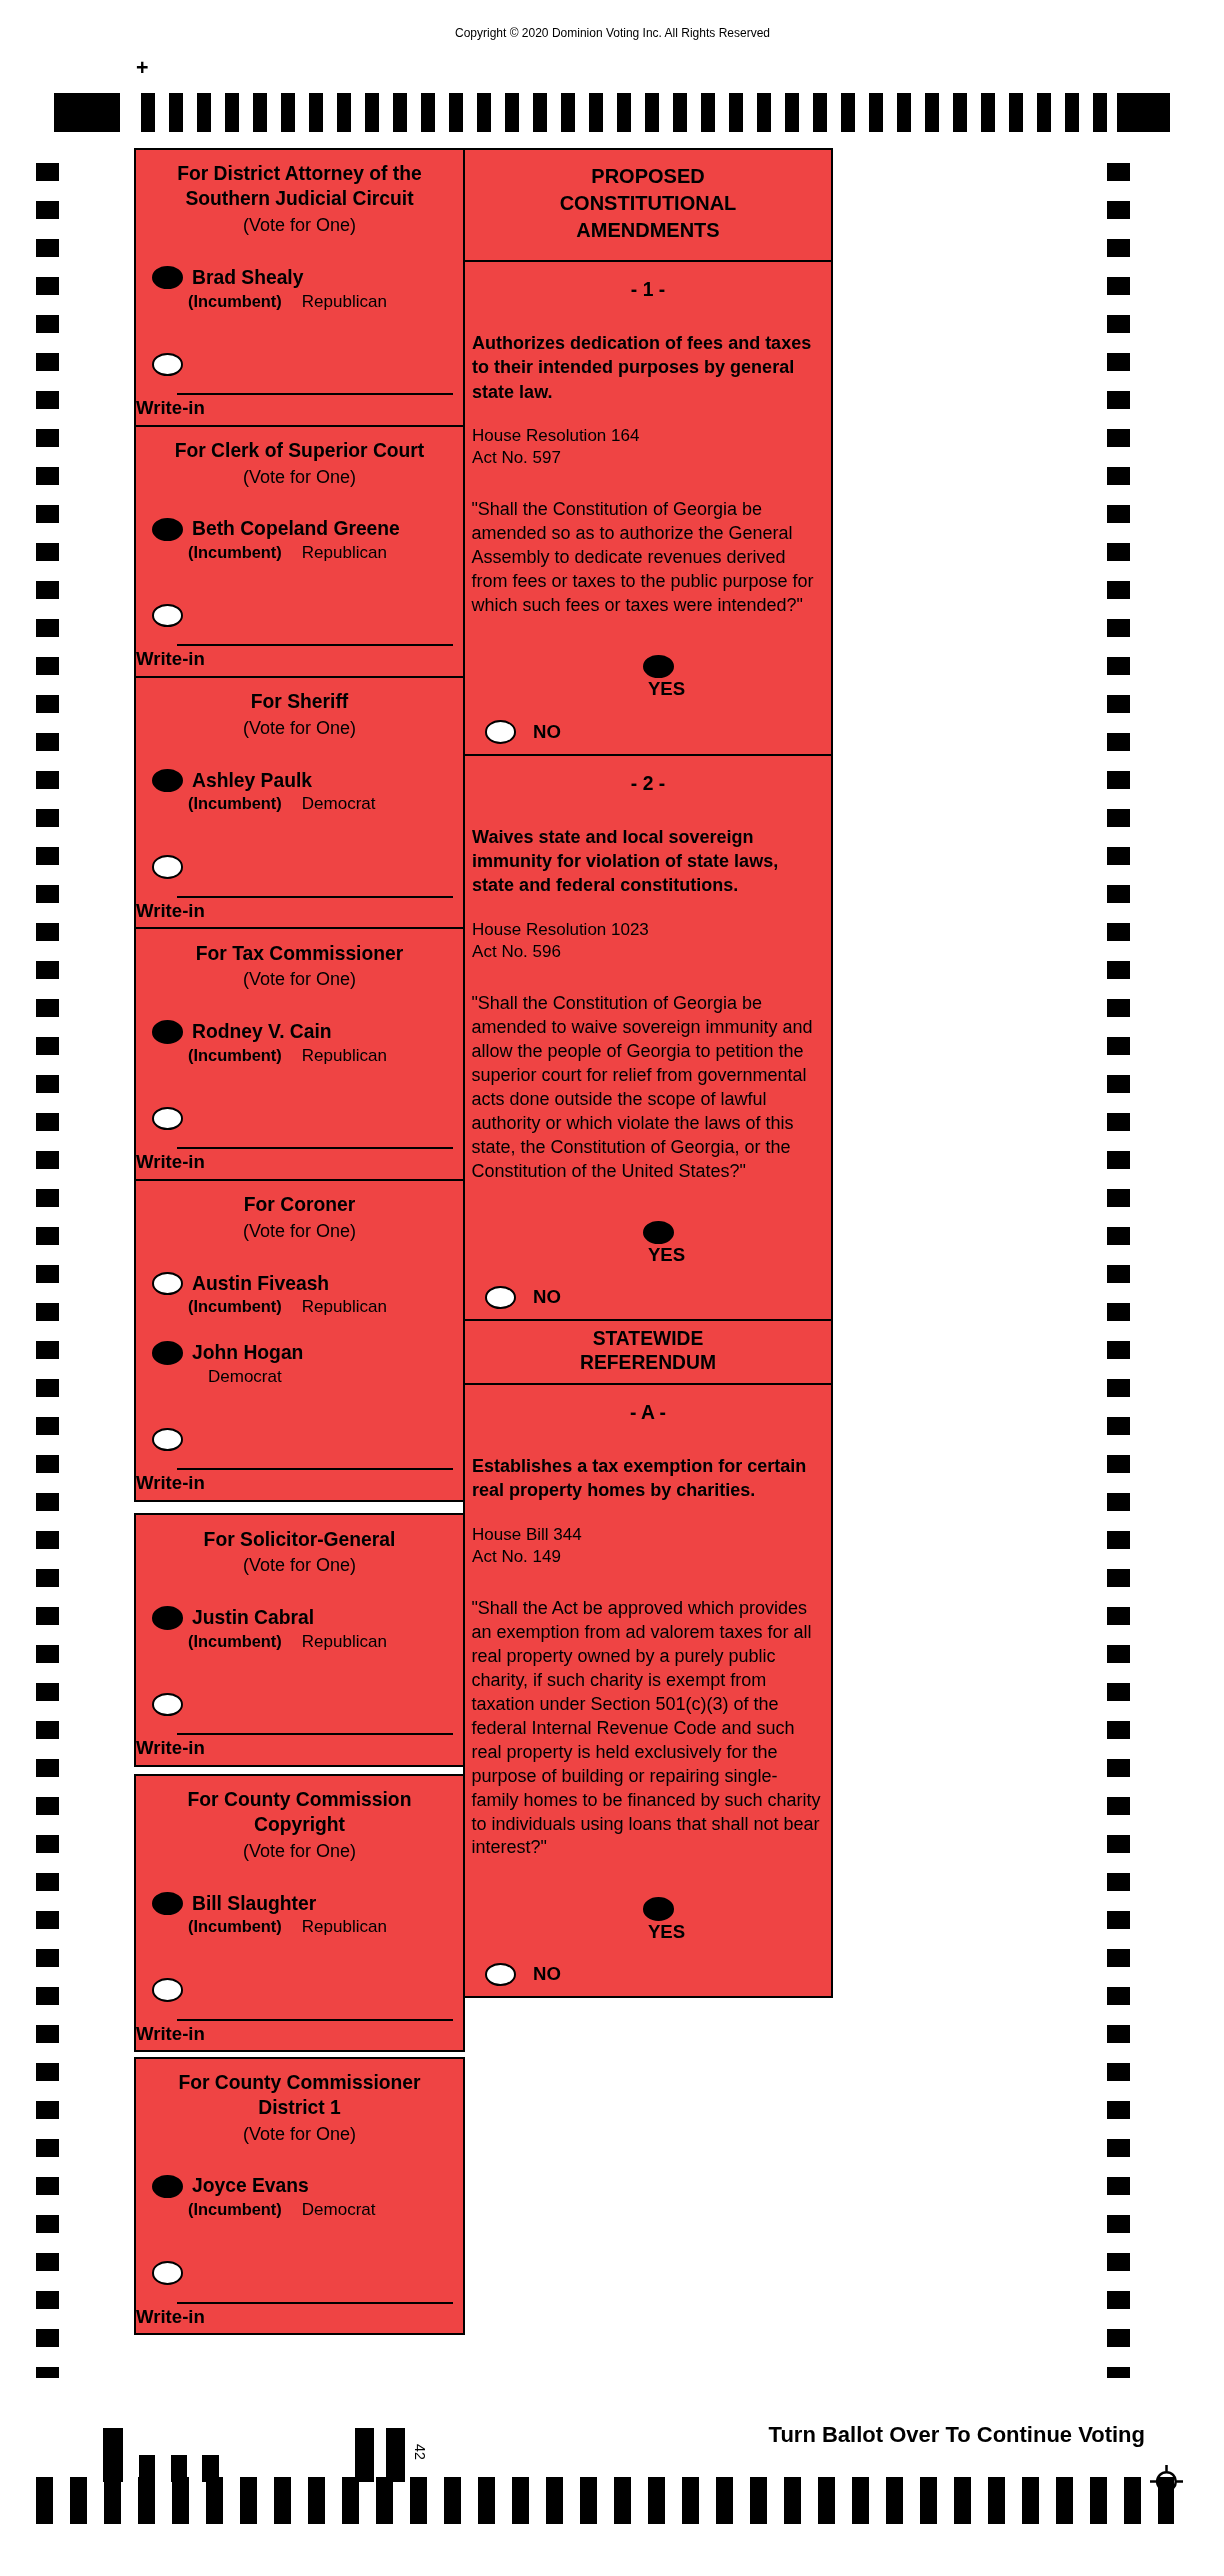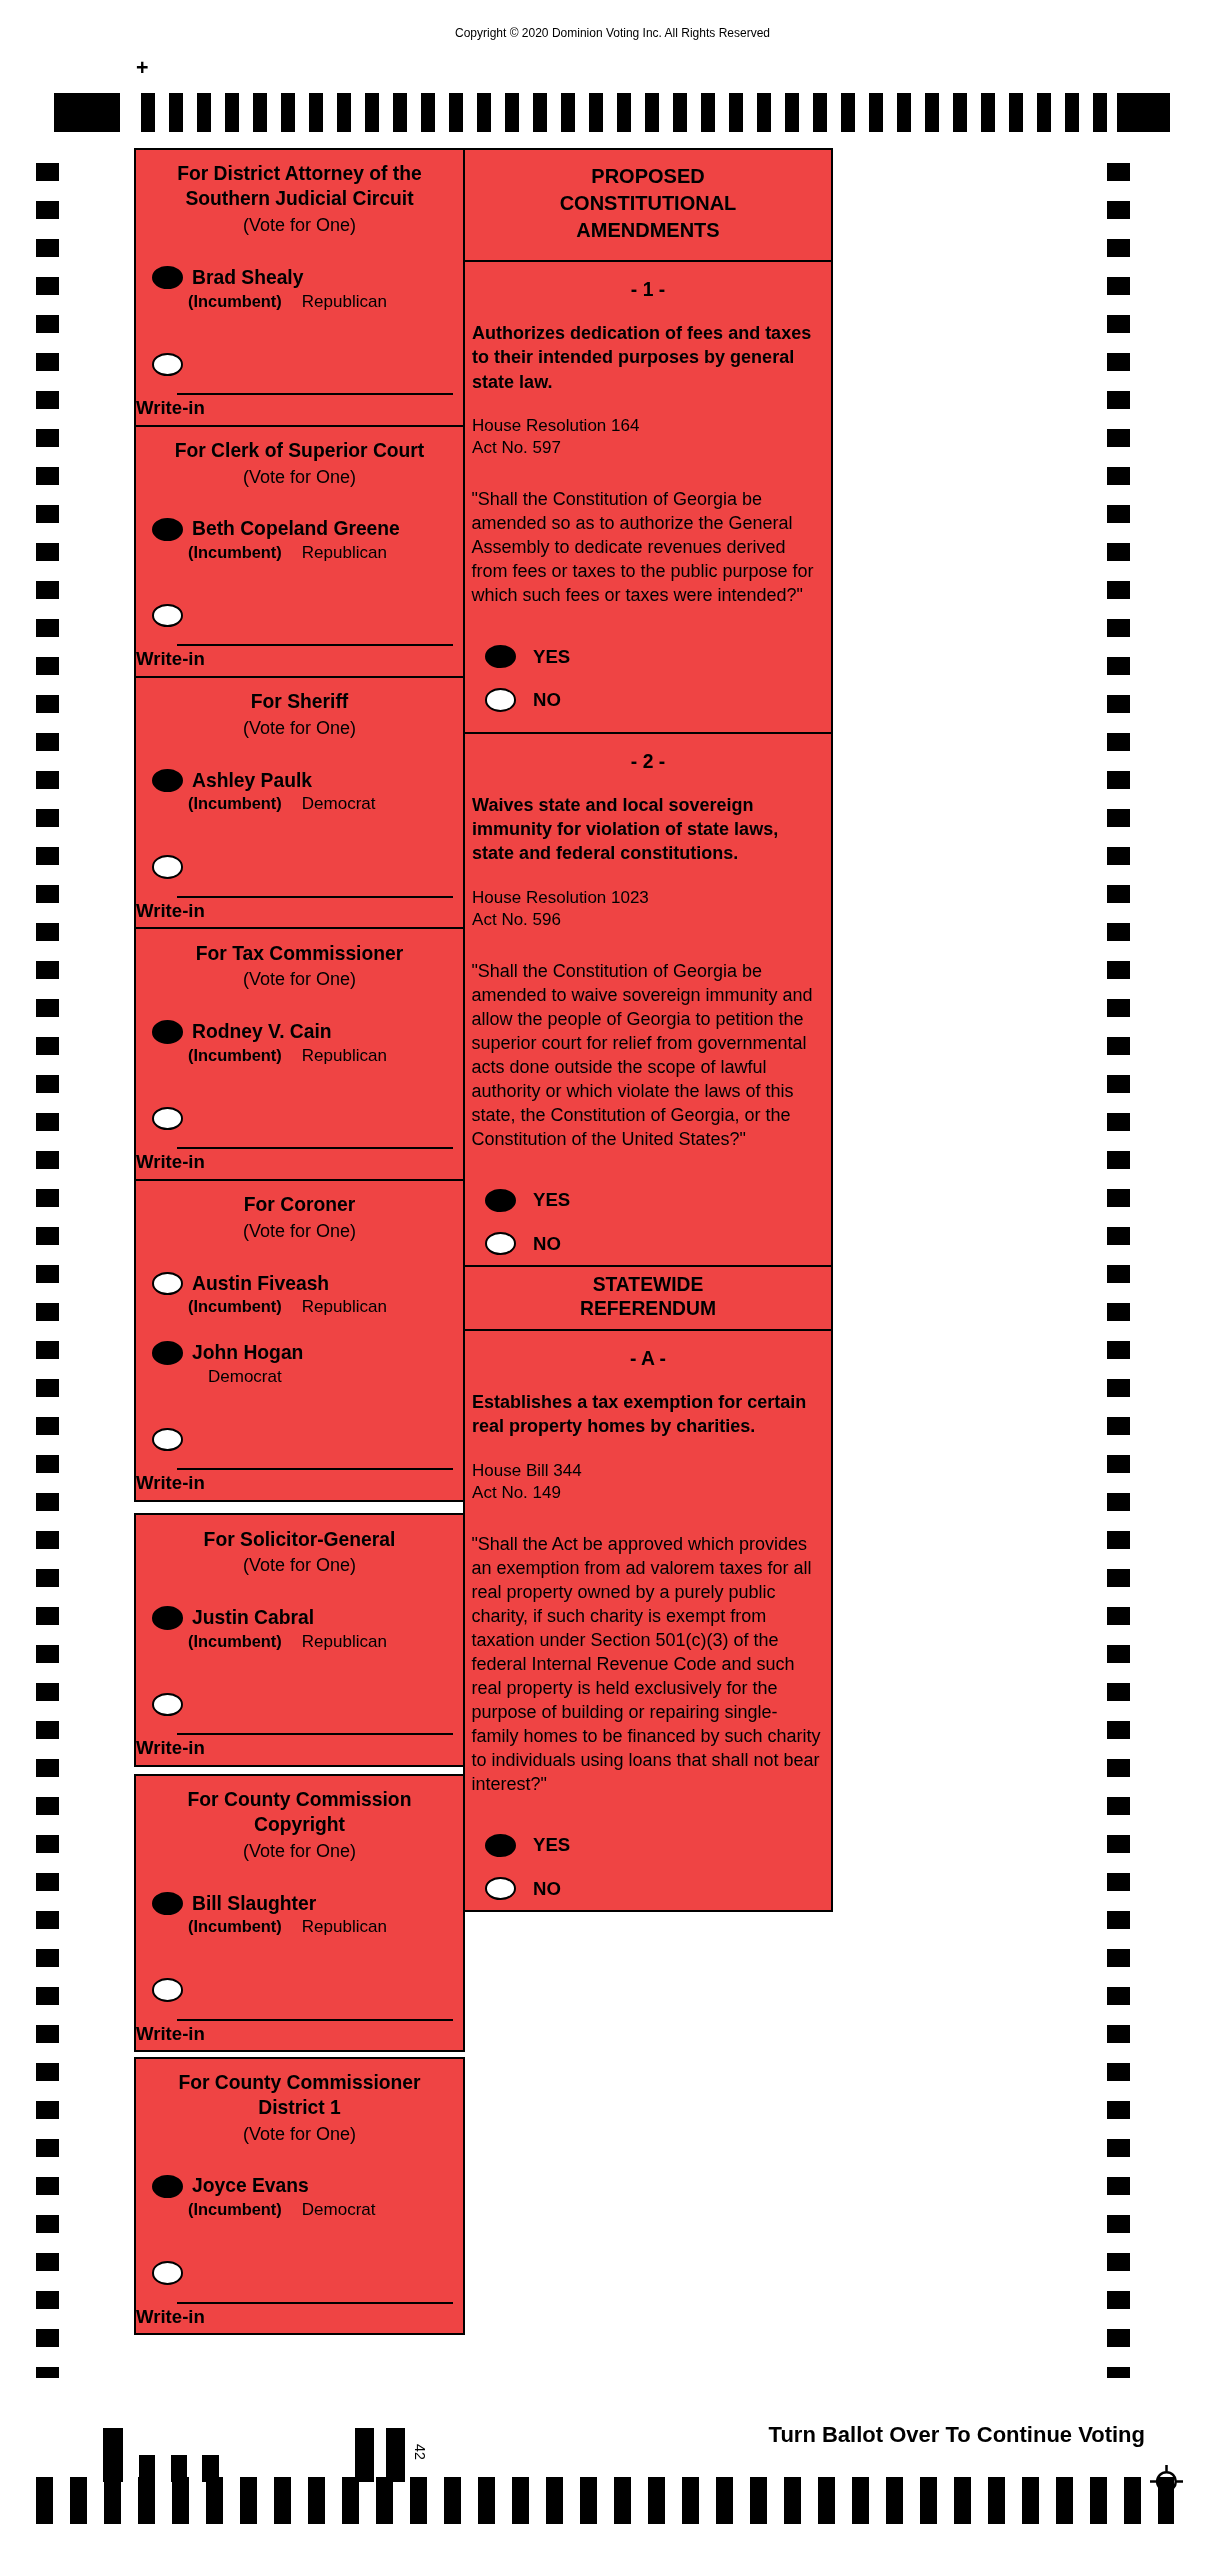--- a/index.html
+++ b/index.html
@@ -48,25 +48,25 @@
   .oval { width:27px; height:19.3px; border:2.1px solid #000; border-radius:50%; flex:none; background:#fff; }
   .oval[data-mark="filled"] { background:#000; }
   .cname { font-weight:bold; font-size:19.3px; margin-left:9.3px; white-space:nowrap; }
   .pline { padding-left:52px; font-size:17px; margin-top:2.1px; }
   .pline .inc { font-weight:bold; font-size:16.4px; margin-right:20px; }
   .wi-rule  { border-top:2.1px solid #000; margin:17px 10px 0 41px; }
   .wi-label { font-weight:bold; font-size:18.6px; margin-top:2.1px; padding-bottom:5.7px; }
   
   .bighdr { text-align:center; font-weight:bold; font-size:20px; line-height:1.35; padding-top:13px; }
   .mnum { text-align:center; font-weight:bold; font-size:19.3px; margin-top:17px; }
-  .msum { font-weight:bold; font-size:18px; line-height:1.35; padding:0 8.6px 0 7.1px; margin-top:20px; }
+  .msum { font-weight:bold; font-size:18px; line-height:1.35; padding:0 8.6px 0 7.1px; margin-top:30px; }
   .mref { font-size:17px; line-height:1.3; padding:0 7.1px; margin-top:21.4px; }
   .mq   { font-size:18px; line-height:1.33; padding:0 7.1px 0 6.4px; margin-top:29px; }
   .yn   { display:flex; align-items:center; padding-left:20px; margin-top:20px; }
-  .yn.first { margin-top:37px; }
+  .yn.first { margin-top:37px;flex-direction:column; }
   .yn-label { font-weight:bold; font-size:18.6px; margin-left:17px; }
   .s1 { min-height:254px; } .s2 { min-height:226px; } .s3 { min-height:214px; }
   .s4 { min-height:217px; } .s5 { min-height:273px; } .s6 { min-height:213px; }
   .s7 { min-height:240px; } .s8 { min-height:240px; }
   .rh1 { min-height:114px; } .m1 { min-height:474px; padding-bottom:10px; }
   .m2 { min-height:529px; padding-bottom:10px; } .rh2 { min-height:66px; }
   .mA { min-height:572px; padding-bottom:10px; }
   .rh2 .bighdr { padding-top:5.7px; font-size:19.3px; line-height:1.25; }
 </style>
 </head>

